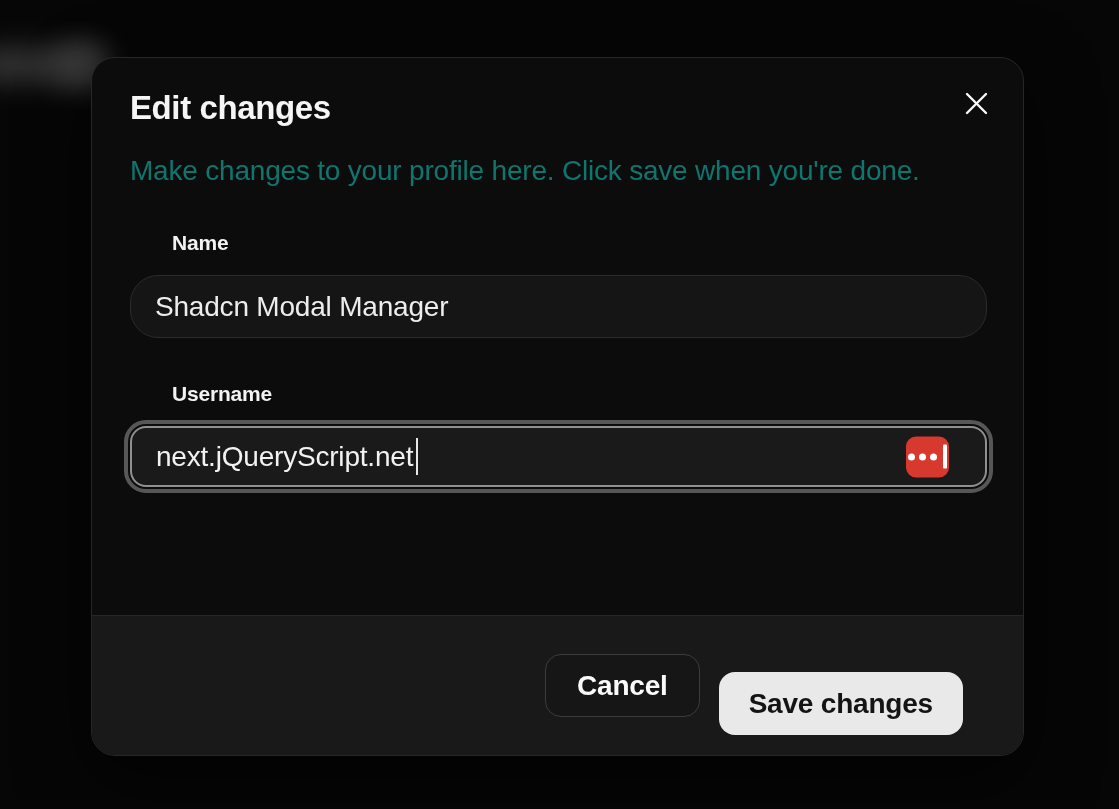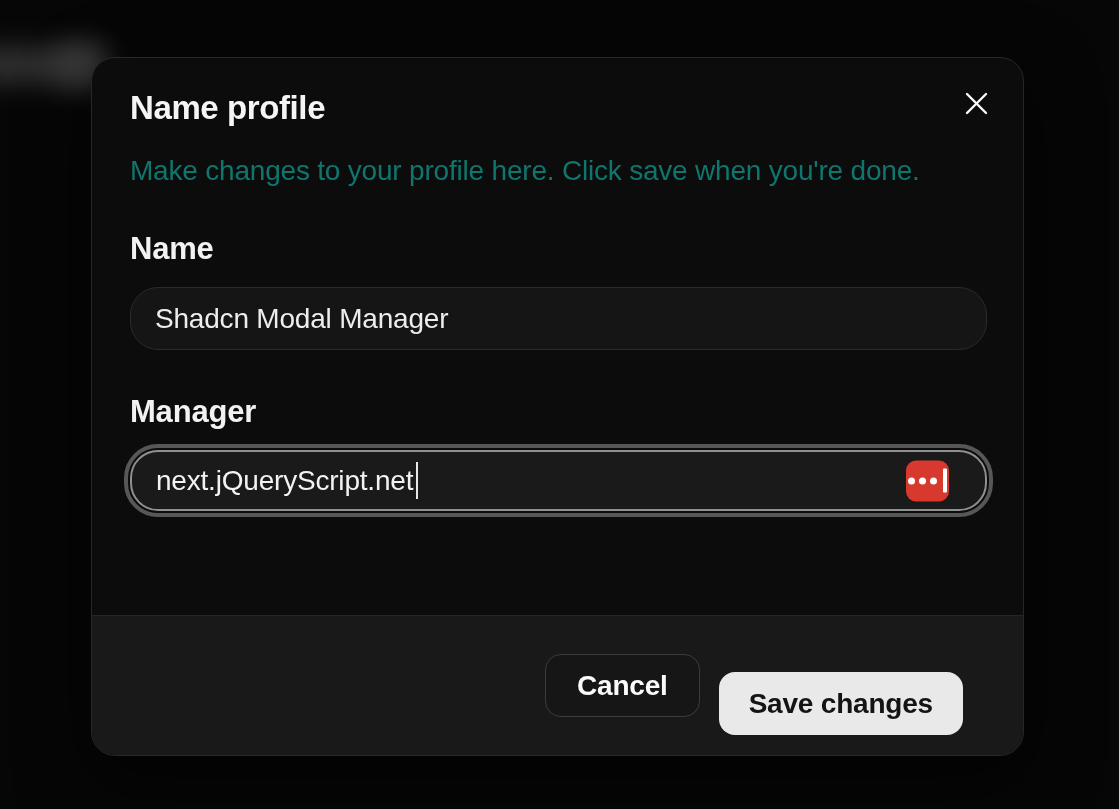--- a/index.html
+++ b/index.html
@@ -46,22 +46,23 @@
 
   .close-btn {
     position: absolute; top: 24px; right: 26px;
     width: 42px; height: 42px;
     background: transparent; border: none;
     display: flex; align-items: center; justify-content: center;
     cursor: pointer; border-radius: 8px;
   }
 
   .field-label {
-    font-size: 31px; font-weight: 600; color: #f2f2f2;
+    font-size: 21px; font-weight: 600; color: #f2f2f2;
     letter-spacing: -0.2px;
+    margin-left: 42px;
   }
   .label-name { margin-top: 38px; }
   .label-username { margin-top: 44px; }
 
   .text-input {
     margin-top: 20px;
     width: 857px; height: 63px;
     background: #151515;
     border: 1px solid #2b2b2b;
     border-radius: 28px;
@@ -71,21 +72,21 @@
     outline: none;
     display: block;
   }
 
   .input-focused {
     margin-top: 20px;
     position: relative;
     width: 857px; height: 61px;
     background: #1a1a1a;
     border: 2px solid #909090;
-    border-radius: 28px;
+    border-radius: 16px;
     outline: 4px solid rgba(150,150,150,0.55);
     outline-offset: 2px;
     padding: 0 24px;
     display: flex; align-items: center;
     font-size: 28px; color: #f2f2f2; letter-spacing: -0.2px;
     cursor: text;
   }
   .caret {
     width: 2px; height: 37px; margin-left: 3px;
     background: #e8e8e8;
@@ -149,27 +150,27 @@
     <button class="close-btn">
       <span style="display:flex">
         <svg width="27" height="27" viewBox="0 0 27 27">
           <line x1="4" y1="4" x2="23" y2="23" stroke="#fafafa" stroke-width="2.4" stroke-linecap="round"></line>
           <line x1="23" y1="4" x2="4" y2="23" stroke="#fafafa" stroke-width="2.4" stroke-linecap="round"></line>
         </svg>
       </span>
     </button>
 
     <div class="dialog-content">
-      <h2 class="dialog-title">Name profile</h2>
+      <h2 class="dialog-title">Edit changes</h2>
       <p class="dialog-desc">Make changes to your profile here. Click save when you're done.</p>
 
       <div class="field-label label-name">Name</div>
       <input class="text-input" type="text" value="Shadcn Modal Manager" style="">
 
-      <div class="field-label label-username">Manager</div>
+      <div class="field-label label-username">Username</div>
       <div class="input-focused">
         <span>next.jQueryScript.net</span>
         <span class="caret"></span>
         <span class="lastpass-icon">
           <span class="lp-dot"></span>
           <span class="lp-dot"></span>
           <span class="lp-dot"></span>
           <span class="lp-bar"></span>
         </span>
       </div>

